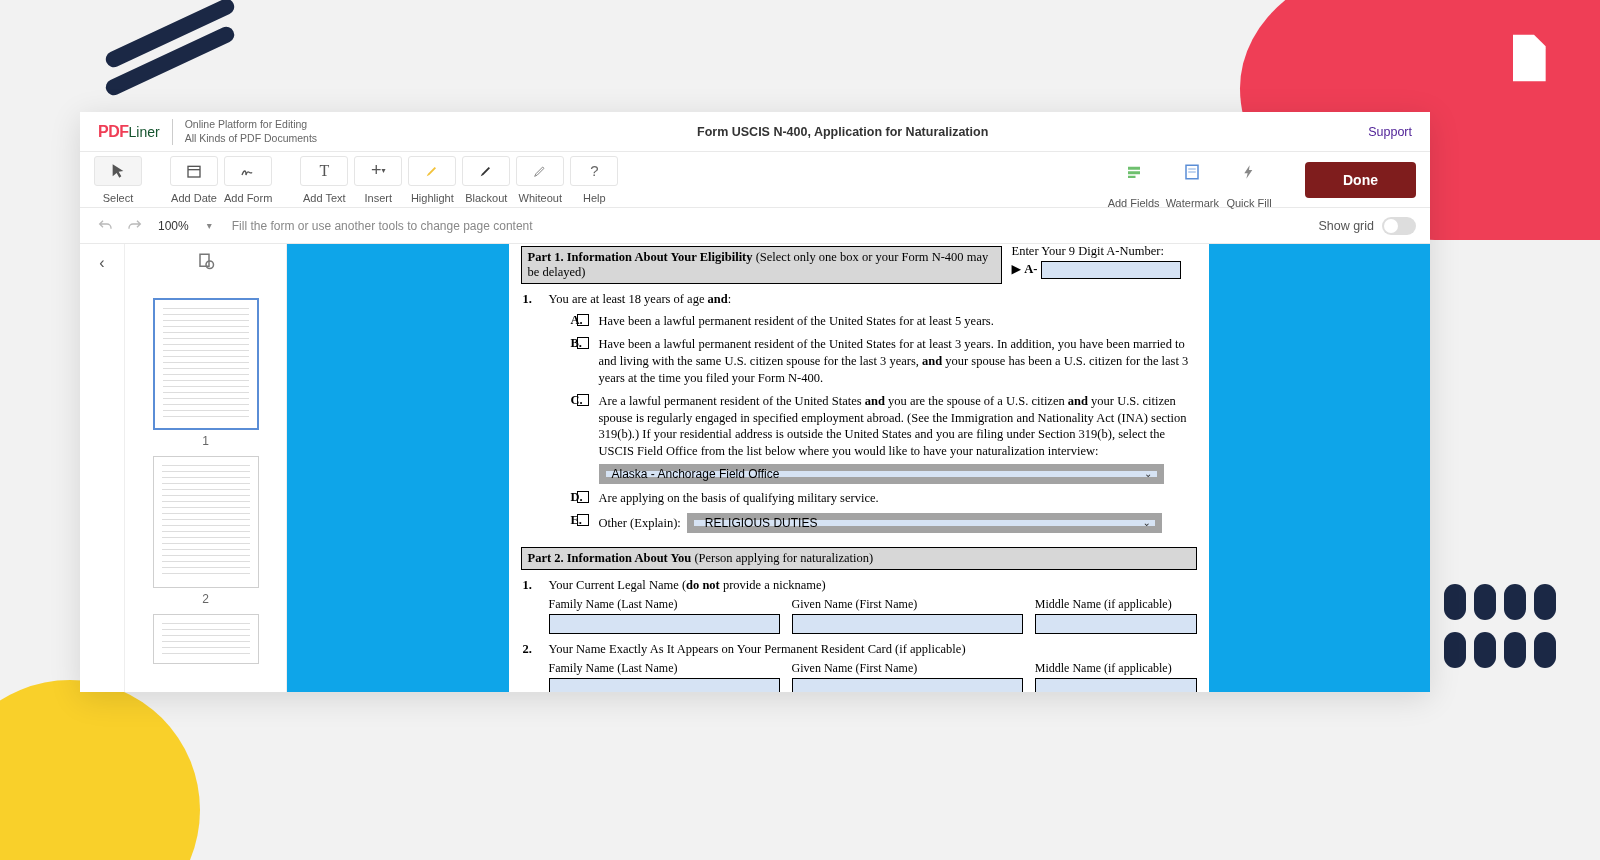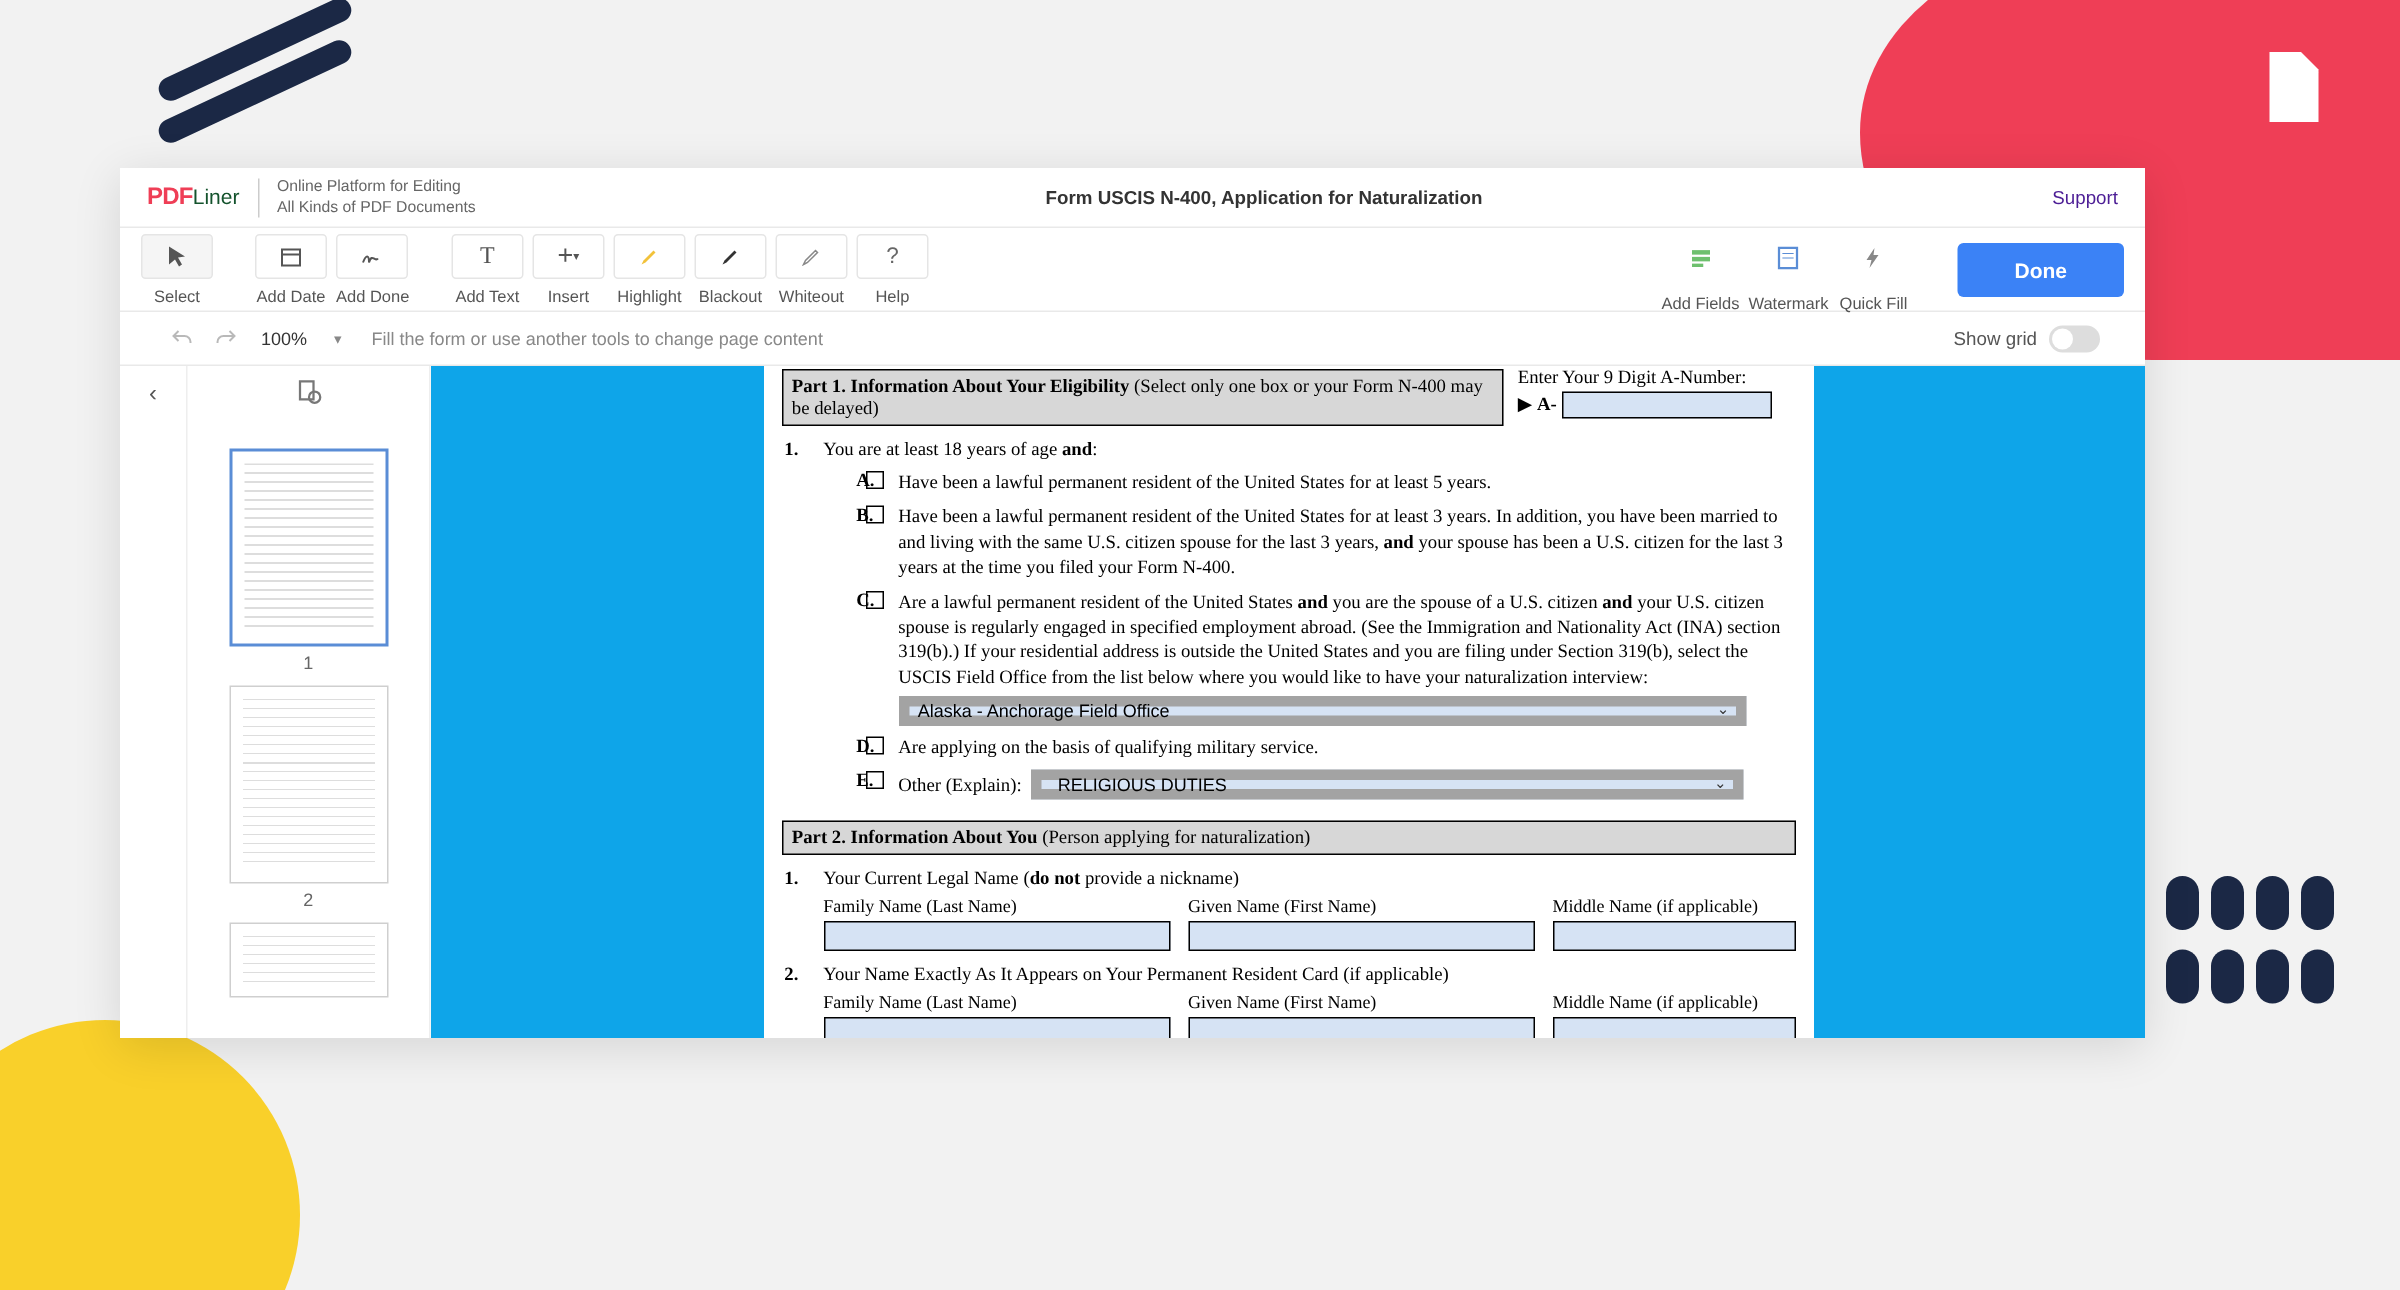--- a/index.html
+++ b/index.html
@@ -51,24 +51,24 @@
 
 .toolbar {
   display:flex; align-items:center; height:56px; padding:0 14px; border-bottom:1px solid #e9e9e9; gap:6px; font-size:11px; color:#555;
 }
 .tool-btn { display:flex; flex-direction:column; align-items:center; justify-content:center; gap:4px; min-width:48px; height:44px; cursor:pointer; border-radius:3px; }
 .tool-btn.boxed { border:1px solid #e5e5e5; width:40px; height:30px; margin-bottom:3px; }
 .tool-group { display:flex; flex-direction:column; align-items:center; gap:3px; }
 .tool-icon { width:18px; height:18px; display:flex; align-items:center; justify-content:center; }
 .tool-sep { width:16px; }
 .tool-spacer { flex:1; }
-.done-btn { background:#3b82f6; color:#fff; font-weight:600; font-size:14px; padding:10px 38px; border-radius:4px; cursor:pointer; }
-
-
-.subbar { display:flex; align-items:center; height:36px; padding:0 30px; border-bottom:1px solid #e9e9e9; font-size:12px; color:#666; gap:12px; }
+.done-btn { background:#7f1d1d; color:#fff; font-weight:600; font-size:14px; padding:10px 38px; border-radius:4px; cursor:pointer; }
+
+
+.subbar { display:flex; align-items:center; height:36px; padding:0 14px; border-bottom:1px solid #e9e9e9; font-size:12px; color:#666; gap:12px; }
 .undo-redo { display:flex; gap:8px; }
 .ur-btn { width:22px; height:22px; display:flex; align-items:center; justify-content:center; opacity:0.45; cursor:pointer; }
 .zoom { display:flex; align-items:center; gap:18px; border:0; }
 .zoom-val { color:#333; }
 .chevron { font-size:10px; color:#888; }
 .hint { color:#888; margin-left:8px; }
 .showgrid { margin-left:auto; display:flex; align-items:center; gap:8px; color:#555; font-size:12.5px; }
 .toggle { width:34px; height:18px; background:#ddd; border-radius:10px; position:relative; cursor:pointer; }
 .toggle::after { content:""; position:absolute; top:2px; left:2px; width:14px; height:14px; background:#fff; border-radius:50%; }
 
@@ -180,21 +180,21 @@
       <span>Add Date</span>
     </div>
     <div class="tool-group">
       <div class="tool-btn boxed">
           <span class="tool-icon">
             <svg width="16" height="16" viewBox="0 0 24 24">
               <path fill="none" stroke="#555" stroke-width="2" d="M3 18c3-8 6-8 6 0 3-10 6 0 9-4"></path>
             </svg>
           </span>
         </div>
-      <span>Add Done</span>
+      <span>Add Form</span>
     </div>
     <div class="tool-sep"></div>
     <div class="tool-group">
       <div class="tool-btn boxed">
           <span class="tool-icon" style="font-family:serif;font-size:16px;color:#555;">T</span>
         </div>
       <span>Add Text</span>
     </div>
     <div class="tool-group">
       <div class="tool-btn boxed">

